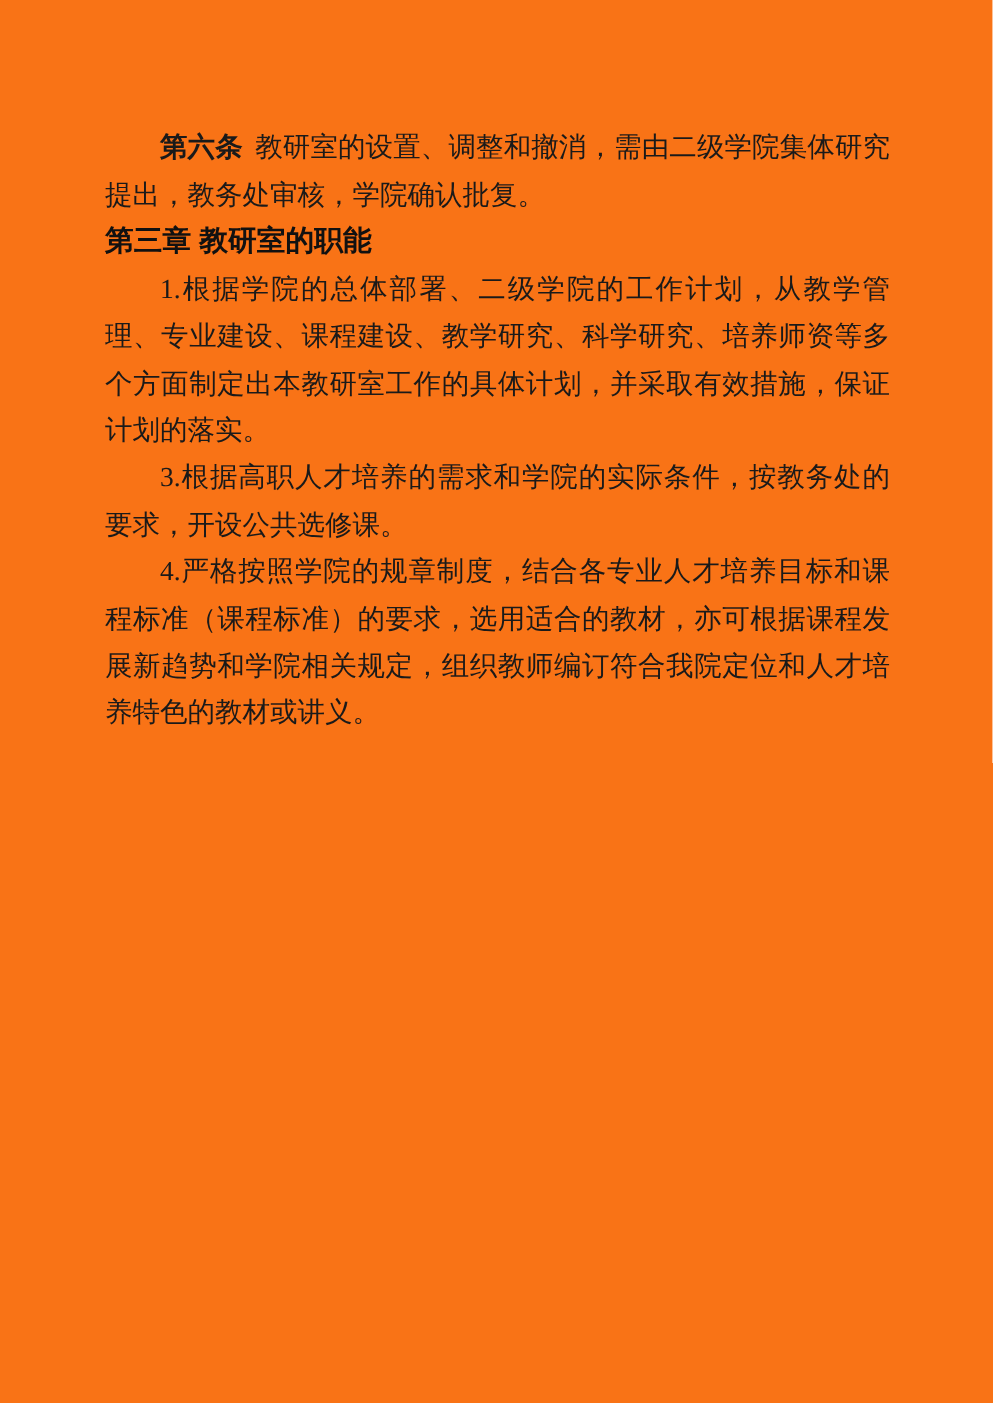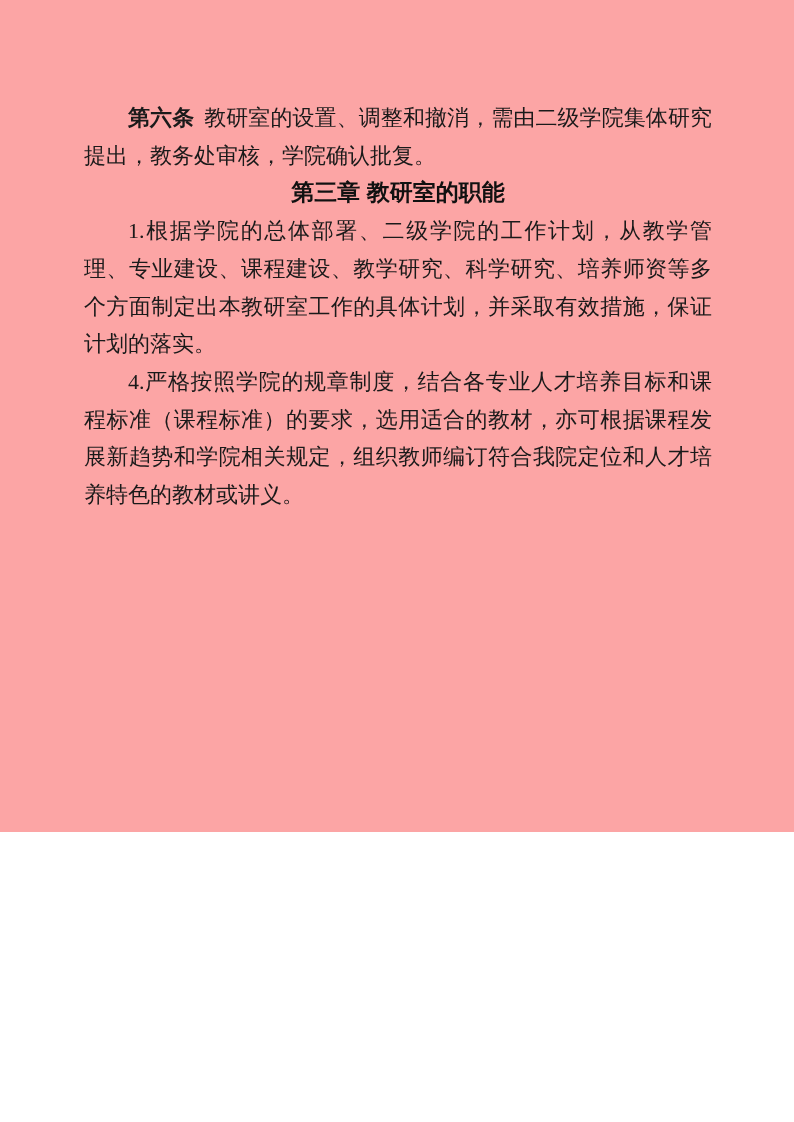--- a/index.html
+++ b/index.html
@@ -3,22 +3,22 @@
   <meta charset="utf-8">
   <style>
     html, body {
       margin: 0;
       padding: 0;
       background: #ffffff;
     }
     .page {
       position: relative;
       width: 794px;
-      height: 832px;
-      background: #fca5a5;
+      height: 1122px;
+      background: #f97316;
       box-sizing: border-box;
       padding: 99px 82px 0 84px;
       overflow: hidden;
       font-family: "Liberation Serif", "DejaVu Serif", serif;
     }
     .para {
       margin: 0;
       font-size: 22px;
       line-height: 37.7px;
       color: #1a1a1a;
@@ -30,35 +30,36 @@
       font-weight: bold;
       margin-right: 0.45em;
     }
     .chapter-heading {
       margin: 0;
       font-family: "Liberation Sans", "DejaVu Sans", sans-serif;
       font-weight: bold;
       font-size: 23px;
       line-height: 37.7px;
       color: #111111;
-      text-align: center;
+      text-align: left;
       text-indent: 0;
     }
   </style>
 </head>
 <body>
 
 <div class="page">
 
   <p class="para"><span class="lead">第六条</span><span>教研室的设置、调整和撤消，需由二级学院集体研究提出，教务处审核，学院确认批复。</span></p>
 
   <p class="chapter-heading">第三章 教研室的职能</p>
 
 
   <p class="para">1.根据学院的总体部署、二级学院的工作计划，从教学管理、专业建设、课程建设、教学研究、科学研究、培养师资等多个方面制定出本教研室工作的具体计划，并采取有效措施，保证计划的落实。</p>
 
 
+  <p class="para">3.根据高职人才培养的需求和学院的实际条件，按教务处的要求，开设公共选修课。</p>
 
   <p class="para">4.严格按照学院的规章制度，结合各专业人才培养目标和课程标准（课程标准）的要求，选用适合的教材，亦可根据课程发展新趋势和学院相关规定，组织教师编订符合我院定位和人才培养特色的教材或讲义。</p>
 
 
 
 </div>
 
 </body></html>

